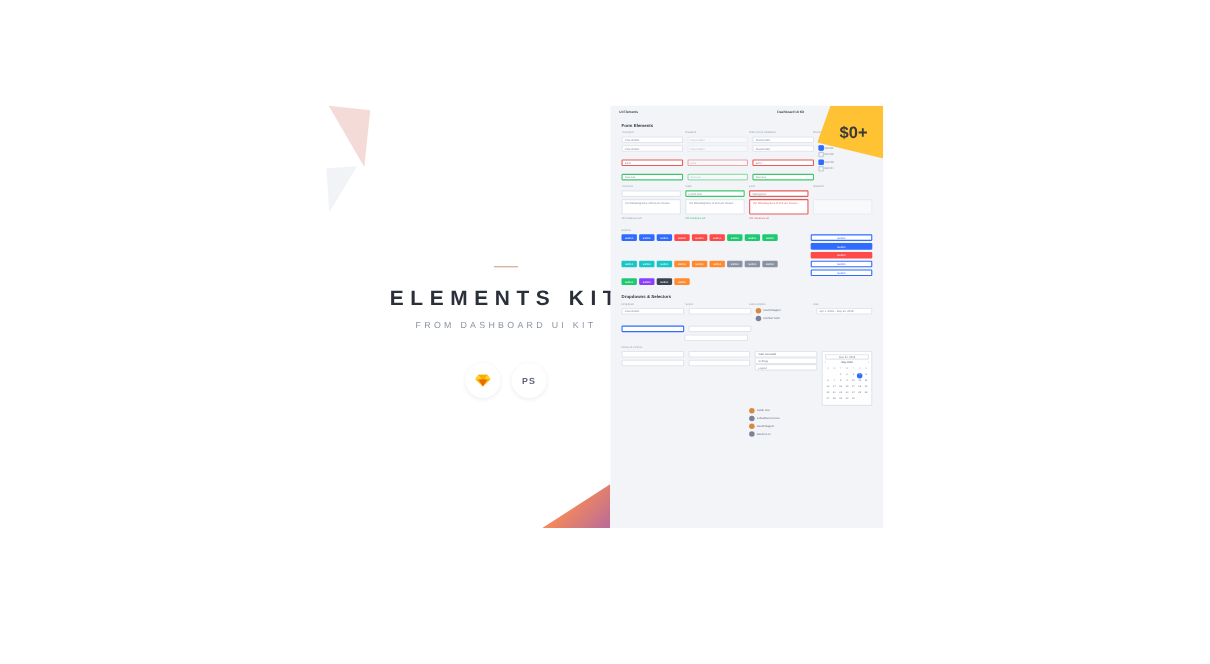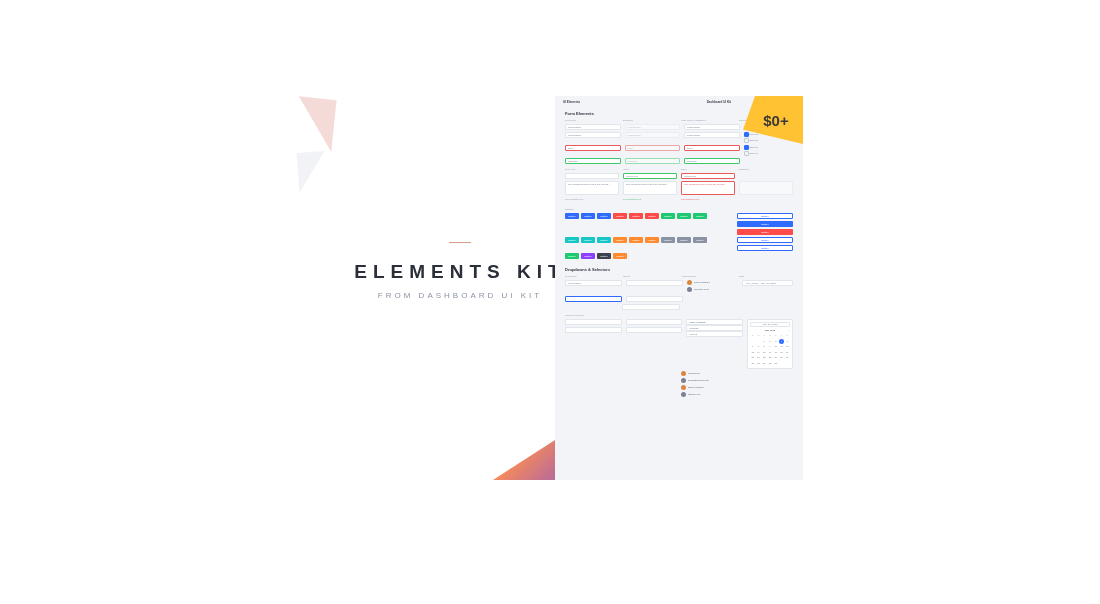--- a/index.html
+++ b/index.html
@@ -164,20 +164,31 @@
 <body>
 
 <div class="tri1"></div>
 <div class="tri2"></div>
 <div class="photo-tri"></div>
 
 <div class="left">
   <div class="tiny-line"></div>
   <div class="title">ELEMENTS KIT</div>
   <div class="subtitle">FROM DASHBOARD UI KIT</div>
+  <div class="format-row">
+    <div class="format-chip sketch-icon">
+      <svg viewBox="0 0 24 24">
+          <path fill="#fdb300" d="M5 3h14l5 7-12 11L0 10z"></path>
+          <path fill="#ea6c00" d="M5 10h14L12 21z"></path>
+          <path fill="#fdd231" d="M5 3l-5 7h10zM19 3l5 7H14z"></path>
+          <path fill="#fdad00" d="M5 3h14l-7 7z"></path>
+        </svg>
+    </div>
+    <div class="format-chip ps">PS</div>
+  </div>
 </div>
 
 <div class="panel">
   <div class="price-tag">$0+</div>
   <div class="phead">
     <span>UI Elements</span>
     <span style="padding-right:64px;">Dashboard UI Kit</span>
   </div>
 
   <div class="section">

